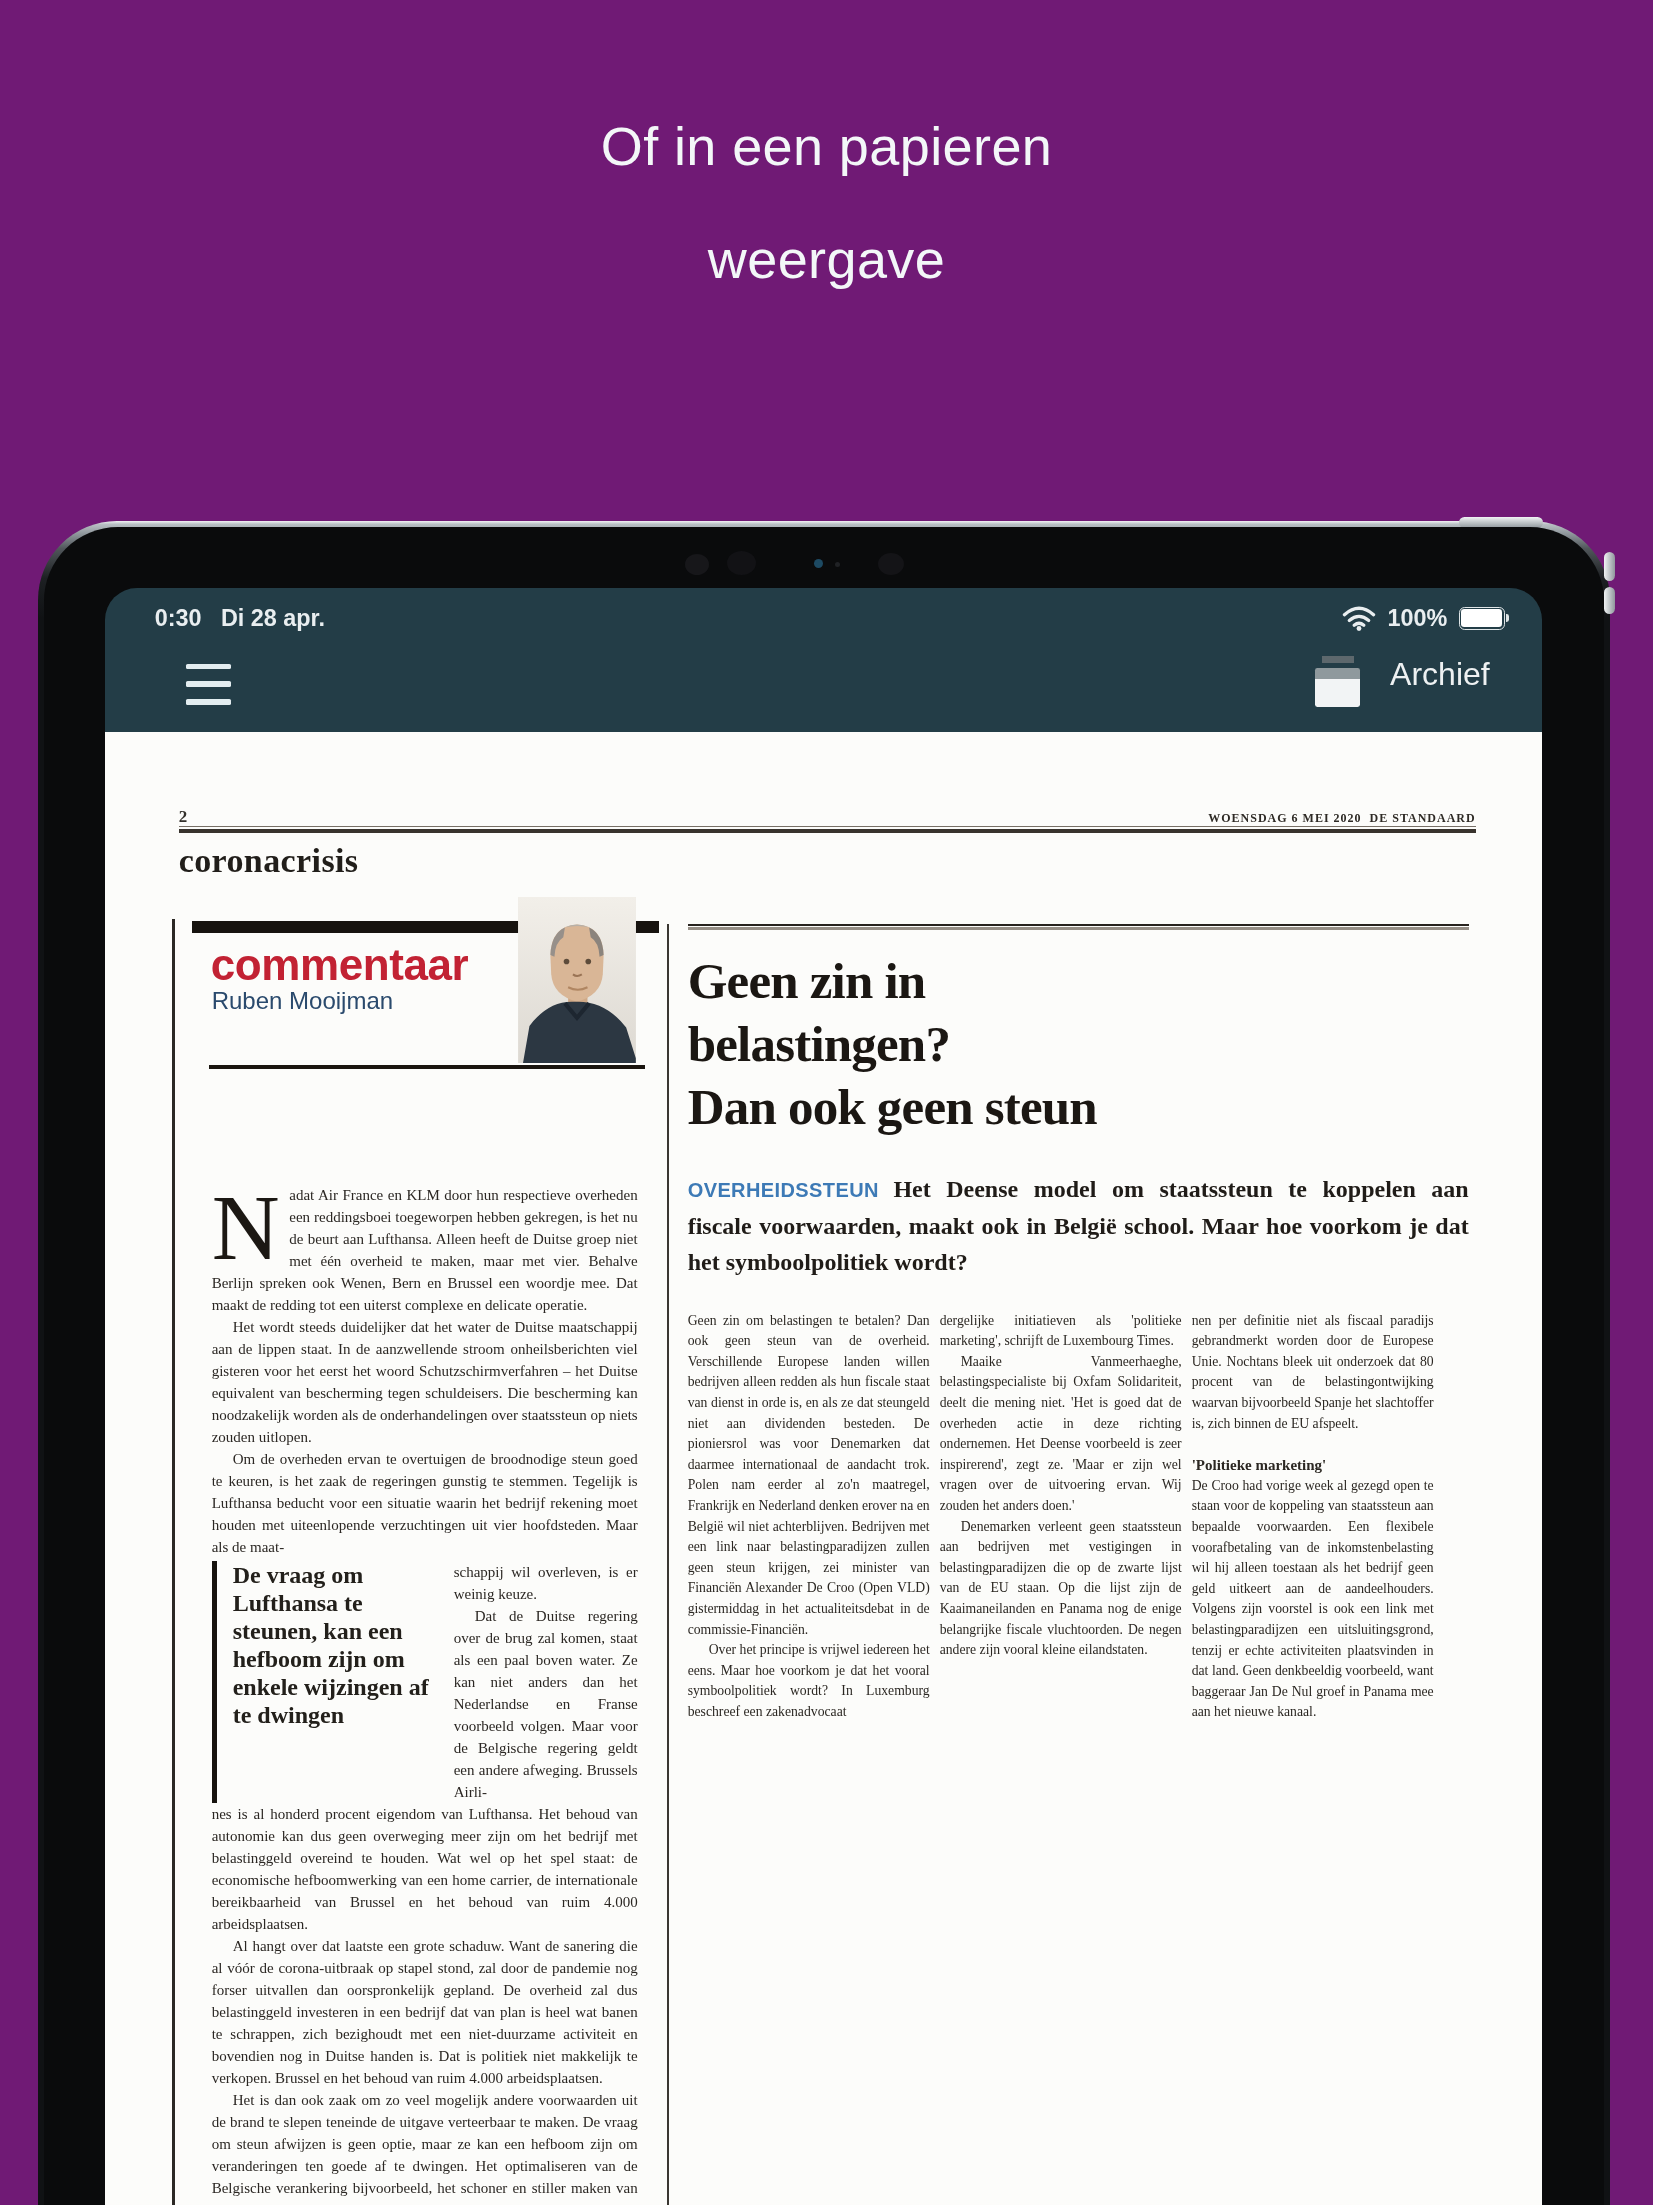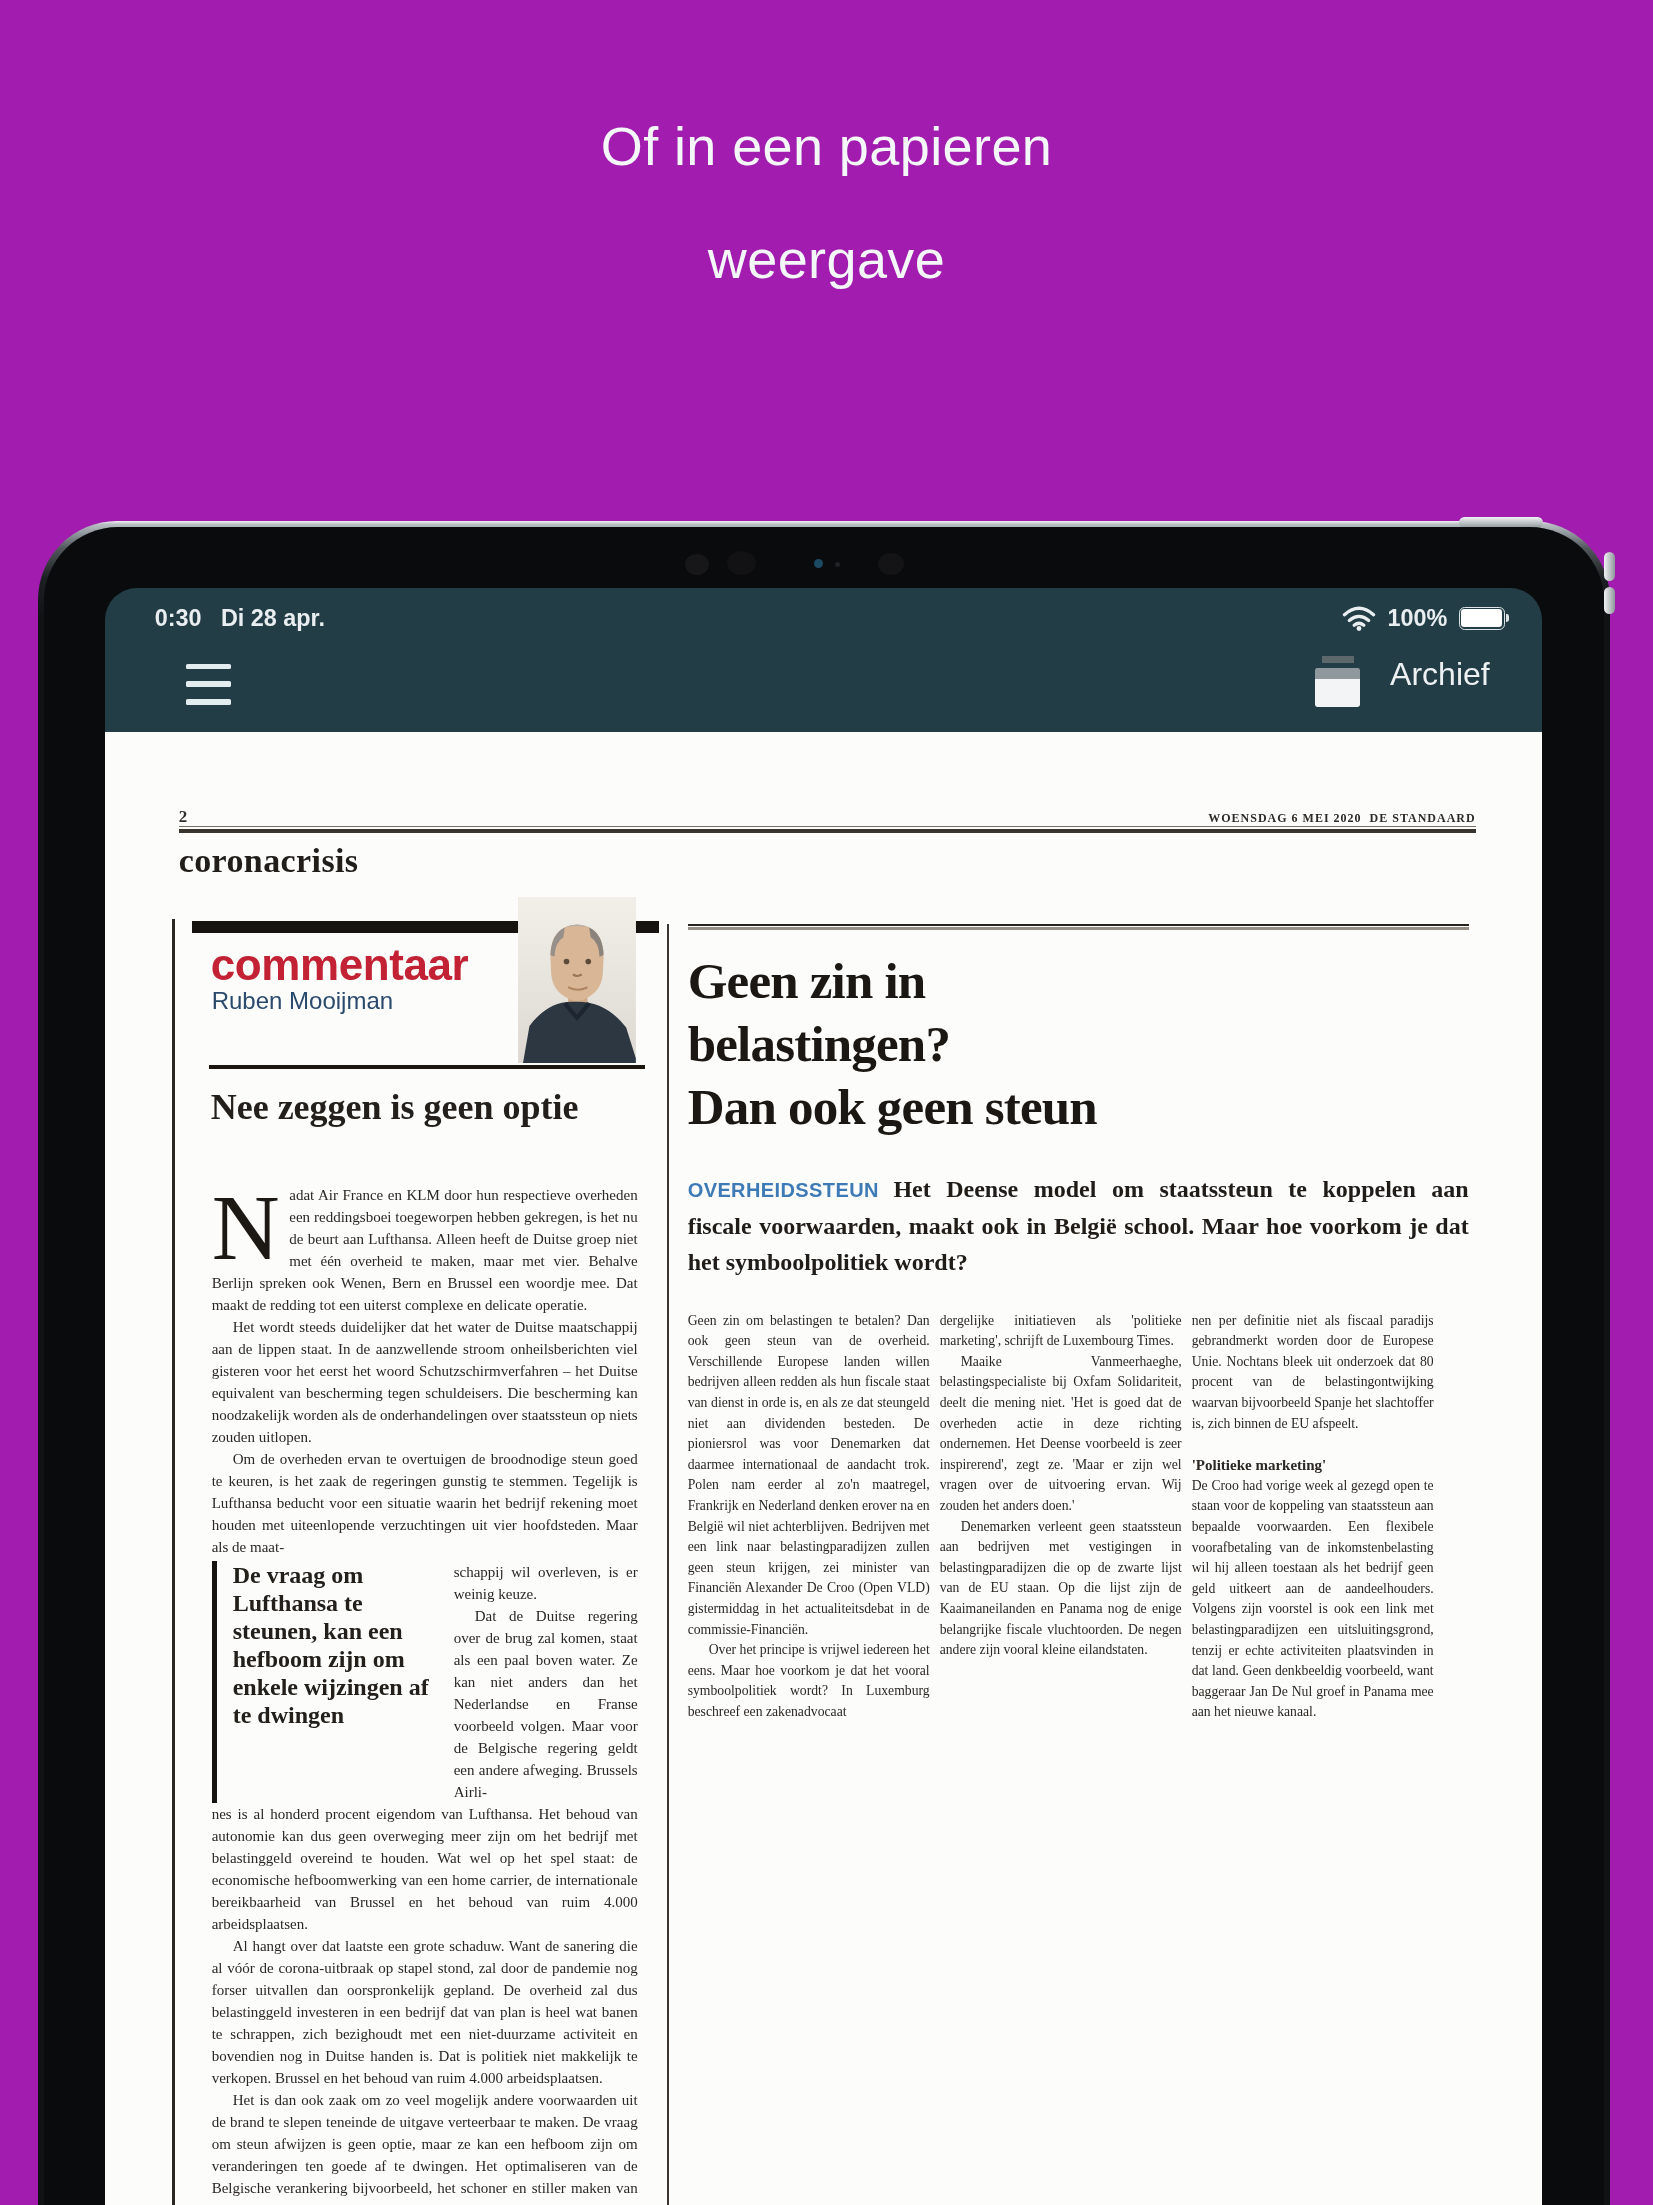--- a/index.html
+++ b/index.html
@@ -1,16 +1,16 @@
 <!DOCTYPE html>
 <html style="font-size:13px"><head>
 <meta charset="utf-8">
 <style>
   html,body{margin:0;padding:0;}
-  .canvas{position:relative;width:1653px;height:2205px;background:#a21caf;overflow:hidden;
+  .canvas{position:relative;width:1653px;height:2205px;background:#701a75;overflow:hidden;
           font-family:"Liberation Sans",sans-serif;}
   .hero-title{position:absolute;top:90px;left:0;width:100%;text-align:center;color:#f3f7f8;
           font-size:54px;font-weight:400;line-height:2.1;white-space:pre-line;letter-spacing:0.4px;}
 
   
   .ipad{position:absolute;left:38px;top:521px;width:1572px;height:1857px;box-sizing:border-box;
         border-radius:79px 79px 0 0;padding:5.7px;
         background:linear-gradient(180deg,#f2f4f5 0,#b9c0c4 3.2px,#8e969b 13px,#51575b 27.4px,#1d2023 57px,#101214 97px);}
   .btn-top{position:absolute;top:-4px;left:1421px;width:84px;height:10.5px;border-radius:5.7px;
         background:linear-gradient(180deg,#f0f3f4,#8f979c);}
@@ -174,21 +174,20 @@
             <circle cx="60" cy="80" r="3.5" fill="#5d4b3a"></circle>
             <circle cx="87" cy="80" r="3.5" fill="#5d4b3a"></circle>
             <path d="M68 96 Q73 100 79 96" fill="none" stroke="#9a7455" stroke-width="2.5"></path>
             <path d="M62 112 Q74 118 86 112" fill="none" stroke="#b08662" stroke-width="2.5"></path>
             <path d="M6 206 L14 160 Q38 128 70 130 Q108 128 134 162 L146 200 L146 206 Z" fill="#2c3742"></path>
             <path d="M58 132 L73 150 L88 132" fill="none" stroke="#1d2630" stroke-width="5"></path>
           </svg>
           <div class="comm-kicker">commentaar</div>
           <div class="comm-author">Ruben Mooijman</div>
           <div class="comm-midrule"></div>
-          <div class="comm-headline">Nee zeggen is geen optie</div>
 
           <div class="comm-body">
             <p><span class="dropcap">N</span><span>adat Air France en KLM door hun respectieve overheden een reddingsboei toegeworpen hebben gekregen, is het nu de beurt aan Lufthansa. Alleen heeft de Duitse groep niet met één overheid te maken, maar met vier. Behalve Berlijn spreken ook Wenen, Bern en Brussel een woordje mee. Dat maakt de redding tot een uiterst complexe en delicate operatie.</span></p>
             <p class="ind">Het wordt steeds duidelijker dat het water de Duitse maatschappij aan de lippen staat. In de aanzwellende stroom onheilsberichten viel gisteren voor het eerst het woord Schutzschirmverfahren – het Duitse equivalent van bescherming tegen schuldeisers. Die bescherming kan noodzakelijk worden als de onderhandelingen over staatssteun op niets zouden uitlopen.</p>
             <p class="ind">Om de overheden ervan te overtuigen de broodnodige steun goed te keuren, is het zaak de regeringen gunstig te stemmen. Tegelijk is Lufthansa beducht voor een situatie waarin het bedrijf rekening moet houden met uiteenlopende verzuchtingen uit vier hoofdsteden. Maar als de maat-</p>
             <div class="wrap-row">
               <div class="pullquote">De vraag om Lufthansa te steunen, kan een hefboom zijn om enkele wijzingen af te dwingen</div>
               <div class="narrow">
                 <p>schappij wil overleven, is er weinig keuze.</p>
                 <p class="ind">Dat de Duitse regering over de brug zal komen, staat als een paal boven water. Ze kan niet anders dan het Nederlandse en Franse voorbeeld volgen. Maar voor de Belgische regering geldt een andere afweging. Brussels Airli-</p>

